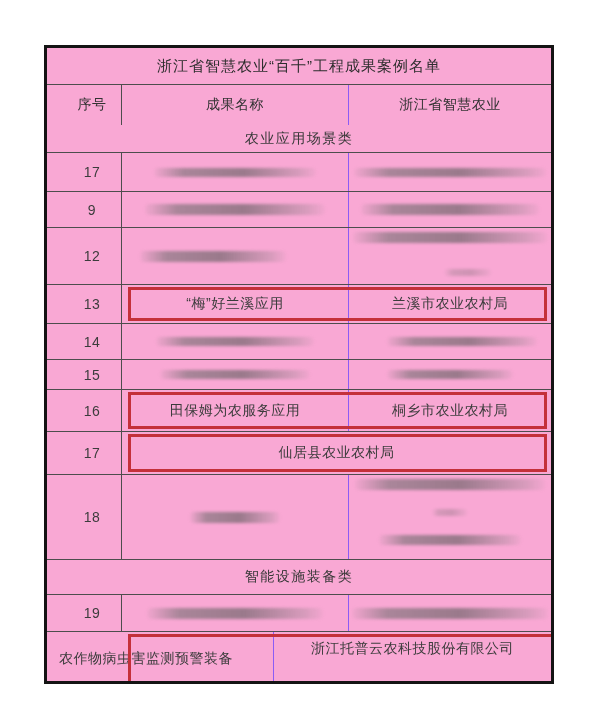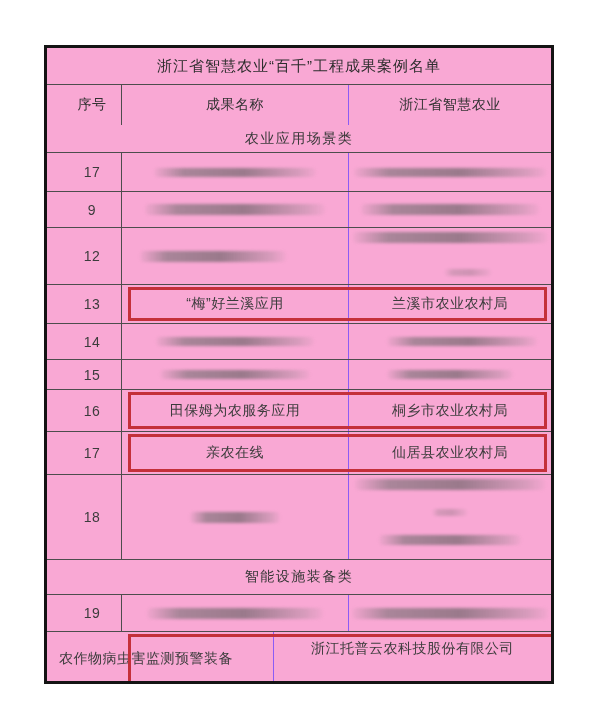--- a/index.html
+++ b/index.html
@@ -160,21 +160,20 @@
 
   <div class="row" style="height:42px">
     <div class="cell num">16</div>
     <div class="cell name">田保姆为农服务应用</div>
     <div class="cell unit">桐乡市农业农村局</div>
     <div class="hl-box"></div>
   </div>
 
   <div class="row" style="height:43px">
     <div class="cell num">17</div>
-    <div class="cell name">亲农在线</div>
     <div class="cell unit">仙居县农业农村局</div>
     <div class="hl-box"></div>
   </div>
 
   <div class="row" style="height:85px">
     <div class="cell num">18</div>
     <div class="cell name">
       <div class="smudge" style="width:40%;height:11px"></div>
     </div>
     <div class="cell unit">

